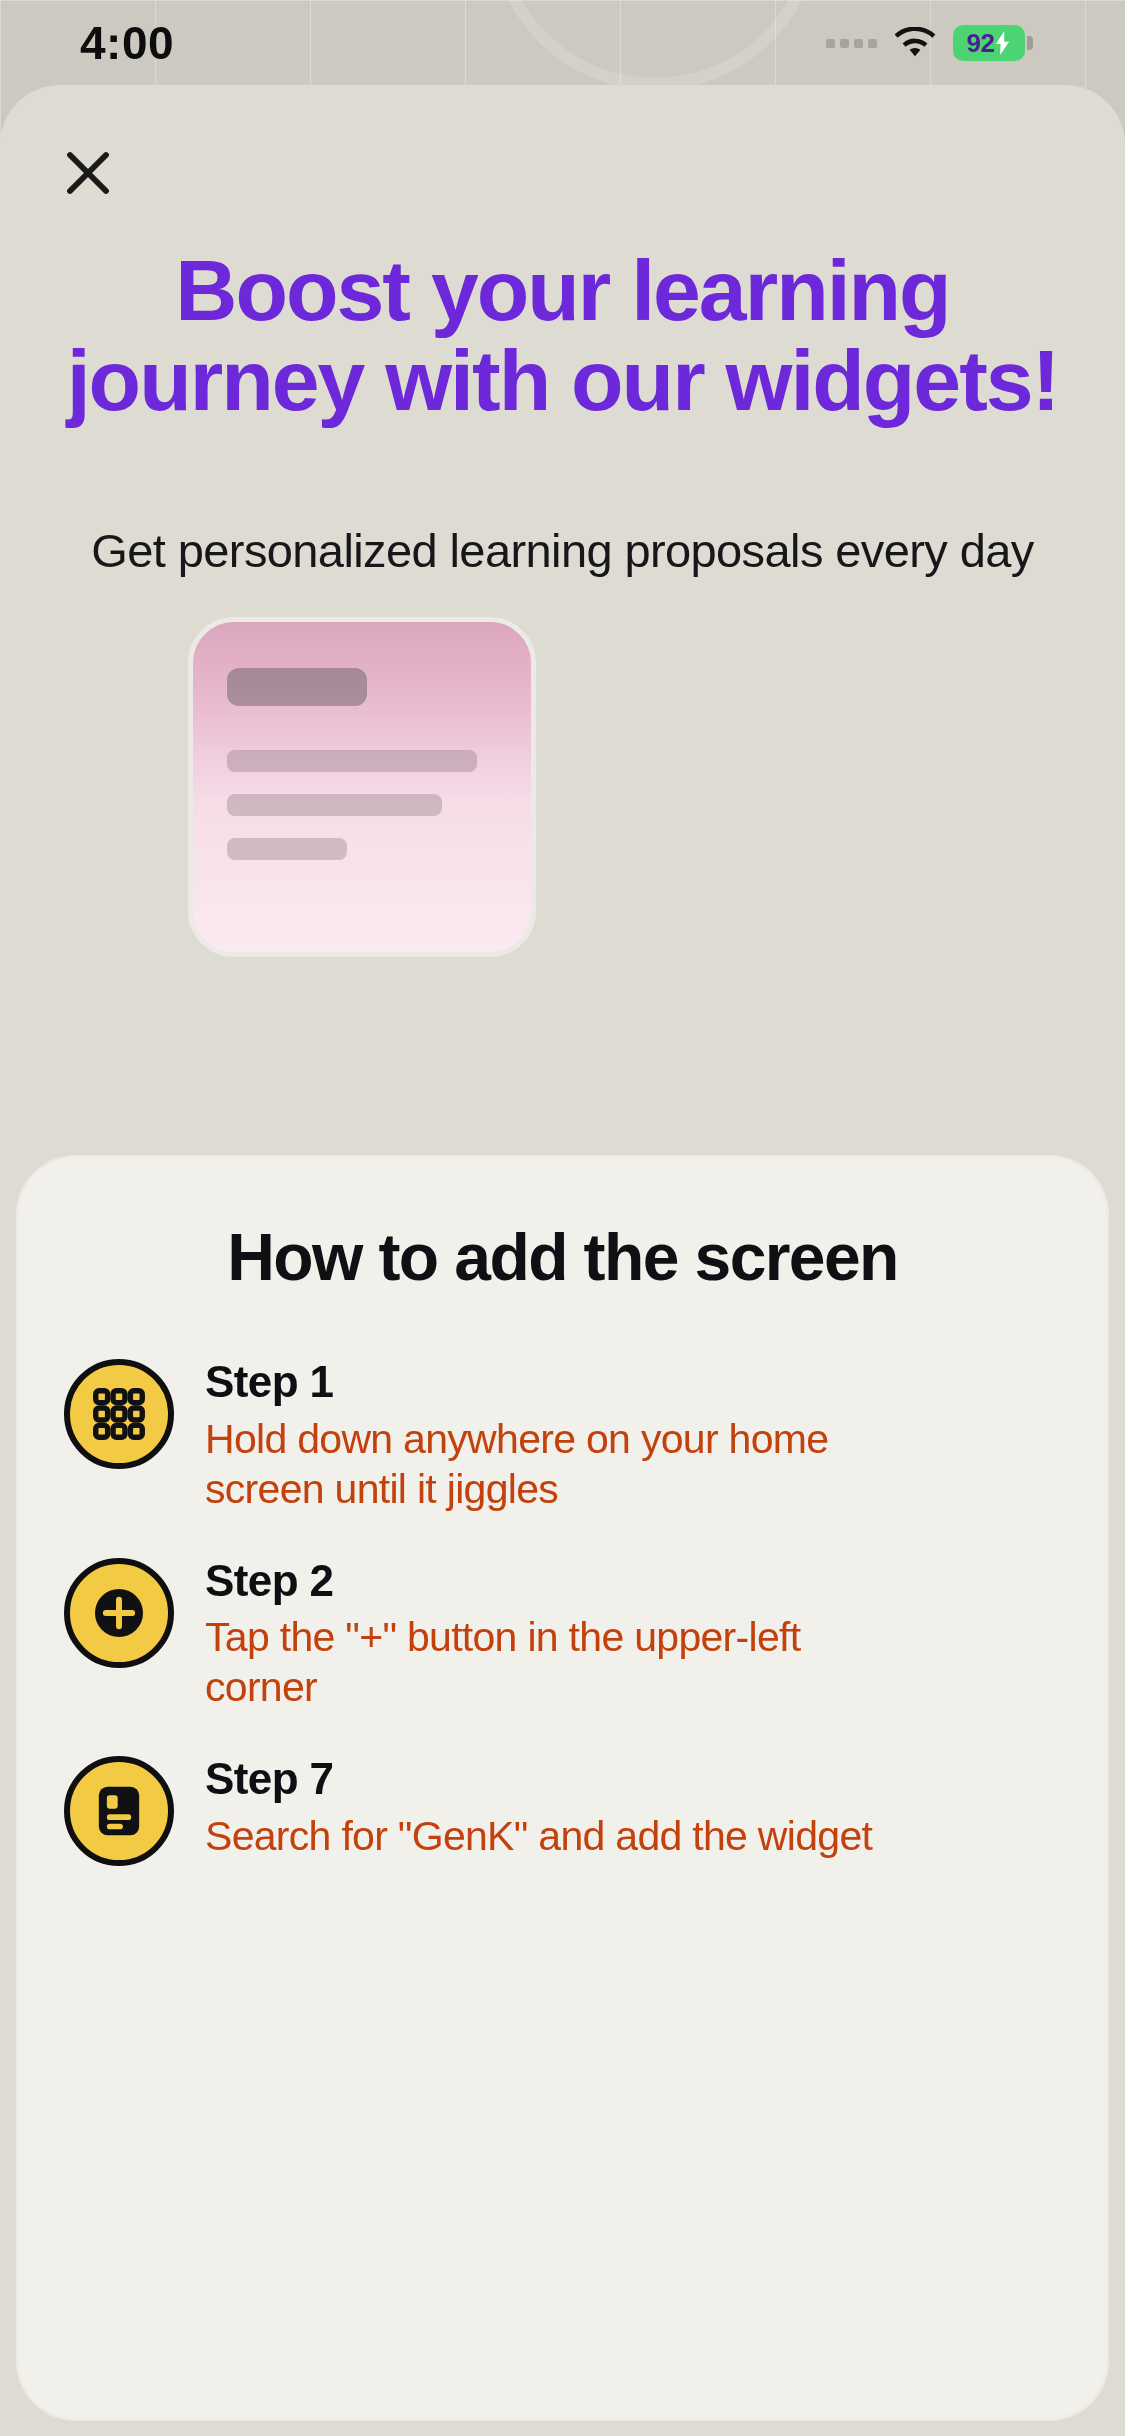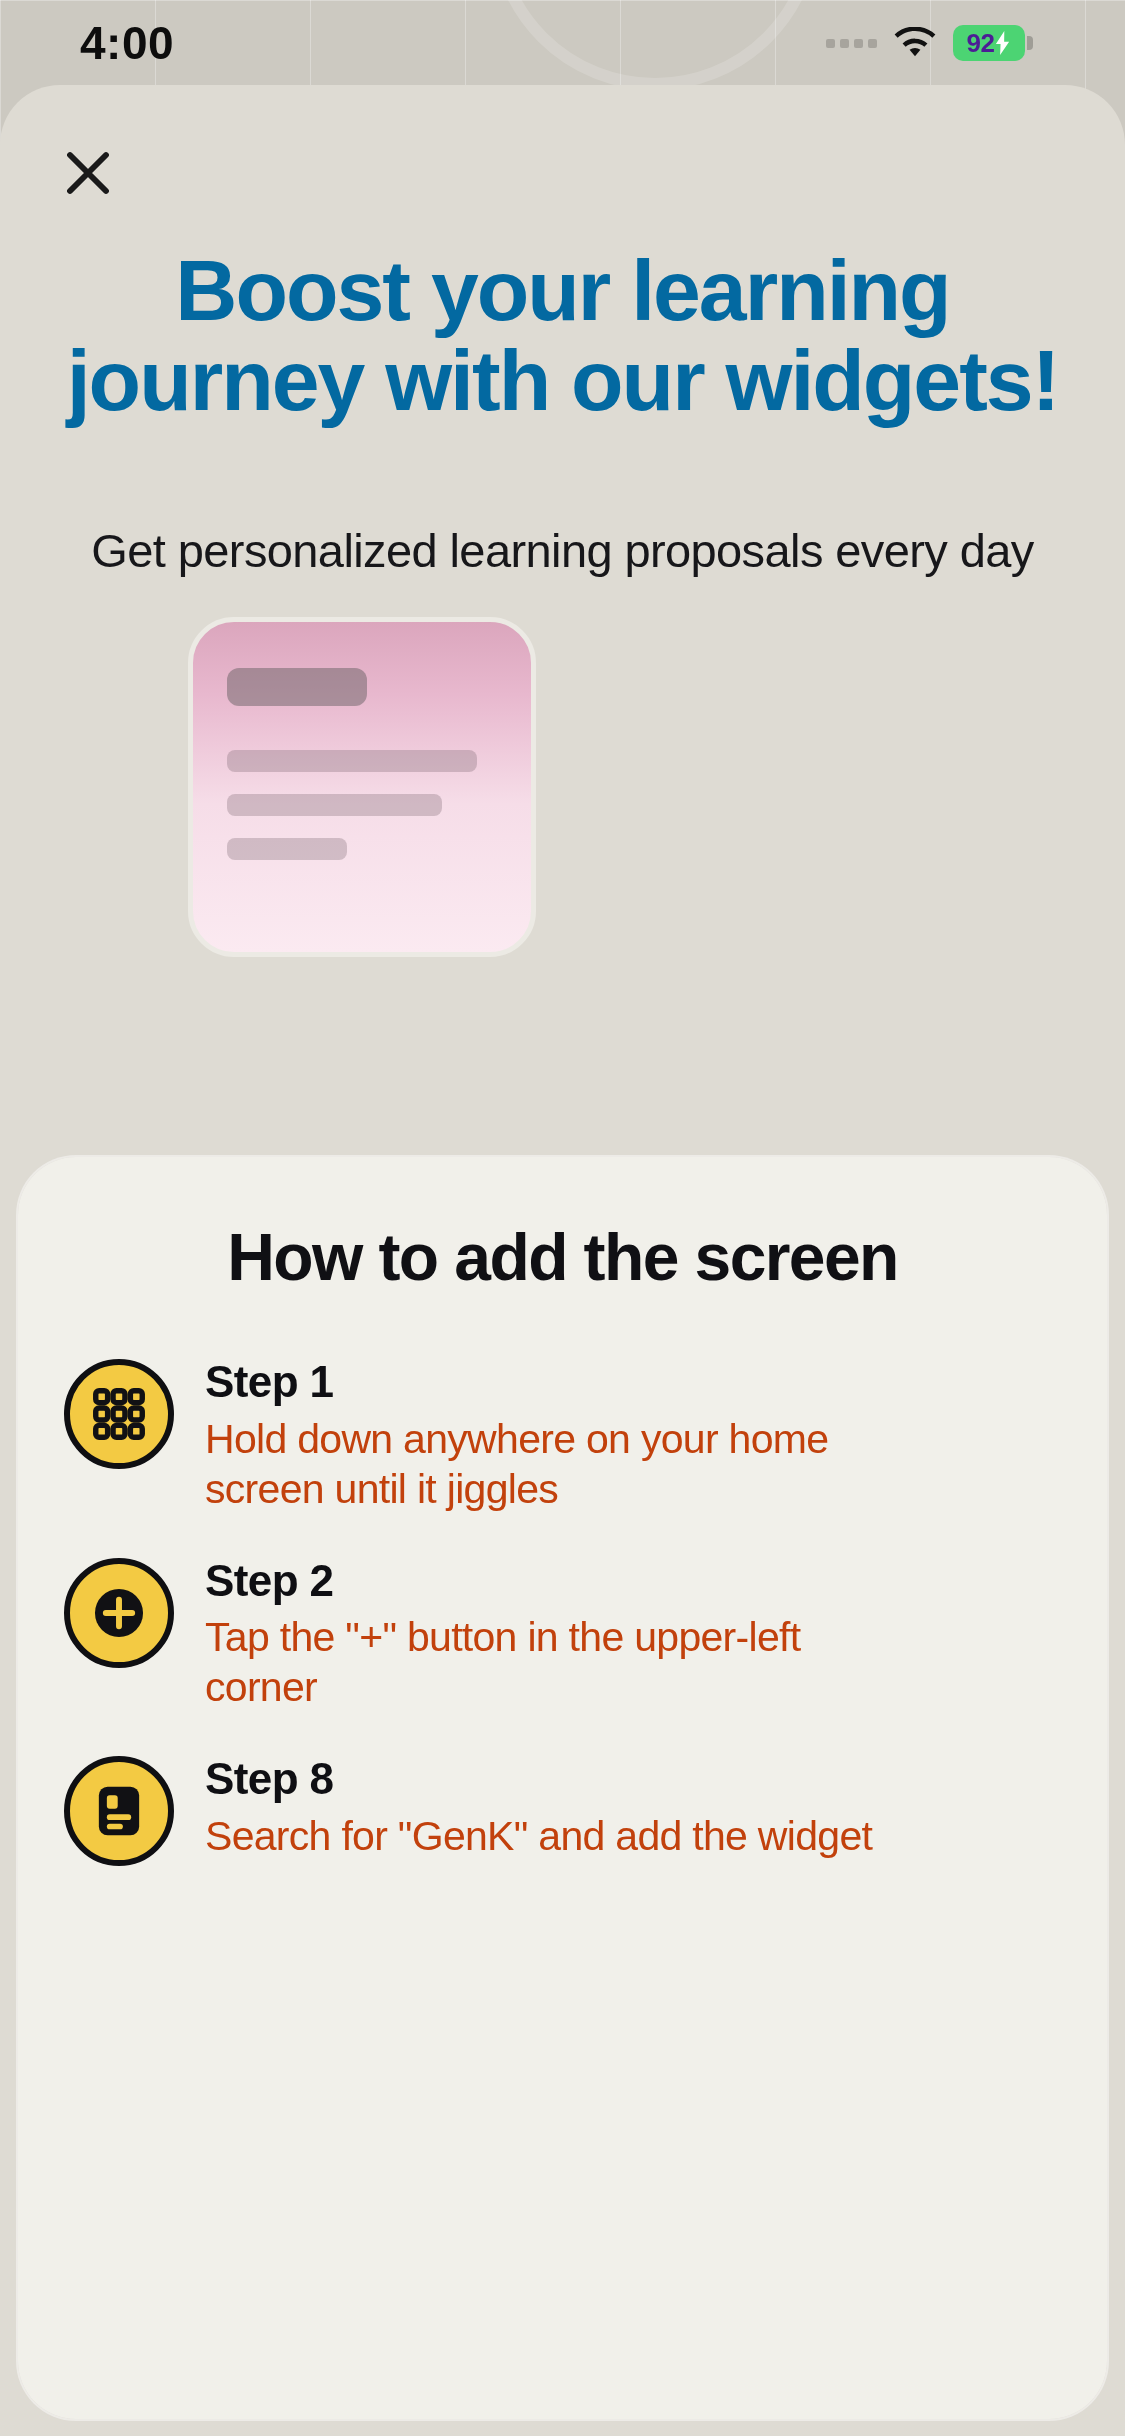--- a/index.html
+++ b/index.html
@@ -94,21 +94,21 @@
   .hero {
     position:absolute; left:0; top:160px;
     width:1125px;
     padding:0 42px;
     text-align:center;
   }
   .hero-title {
     font-size:86px;
     font-weight:800;
     line-height:1.05;
-    color:#0369a1;
+    color:#6d28d9;
     letter-spacing:-2px;
   }
   .hero-sub {
     margin-top:96px;
     font-size:47px;
     font-weight:400;
     line-height:1.22;
     color:#17171a;
     letter-spacing:-0.6px;
     padding:0 18px;
@@ -329,21 +329,21 @@
       <div class="step-row">
         <div class="step-badge">
           <svg class="badge-svg" viewBox="0 0 24 24">
             <rect x="4.2" y="2.6" width="15.6" height="18.8" rx="3.4" fill="#111114"></rect>
             <rect x="7.3" y="5.9" width="4.2" height="5.2" rx="1.1" fill="#f3ca43"></rect>
             <rect x="7.3" y="13.3" width="9.4" height="2.2" rx="1.1" fill="#f3ca43"></rect>
             <rect x="7.3" y="16.9" width="6.2" height="2.2" rx="1.1" fill="#f3ca43"></rect>
           </svg>
         </div>
         <div class="step-text">
-          <div class="step-name">Step 8</div>
+          <div class="step-name">Step 7</div>
           <div class="step-desc">Search for "GenK" and add the widget</div>
         </div>
       </div>
 
     </div>
 
 
   </div>
 
 </div>

